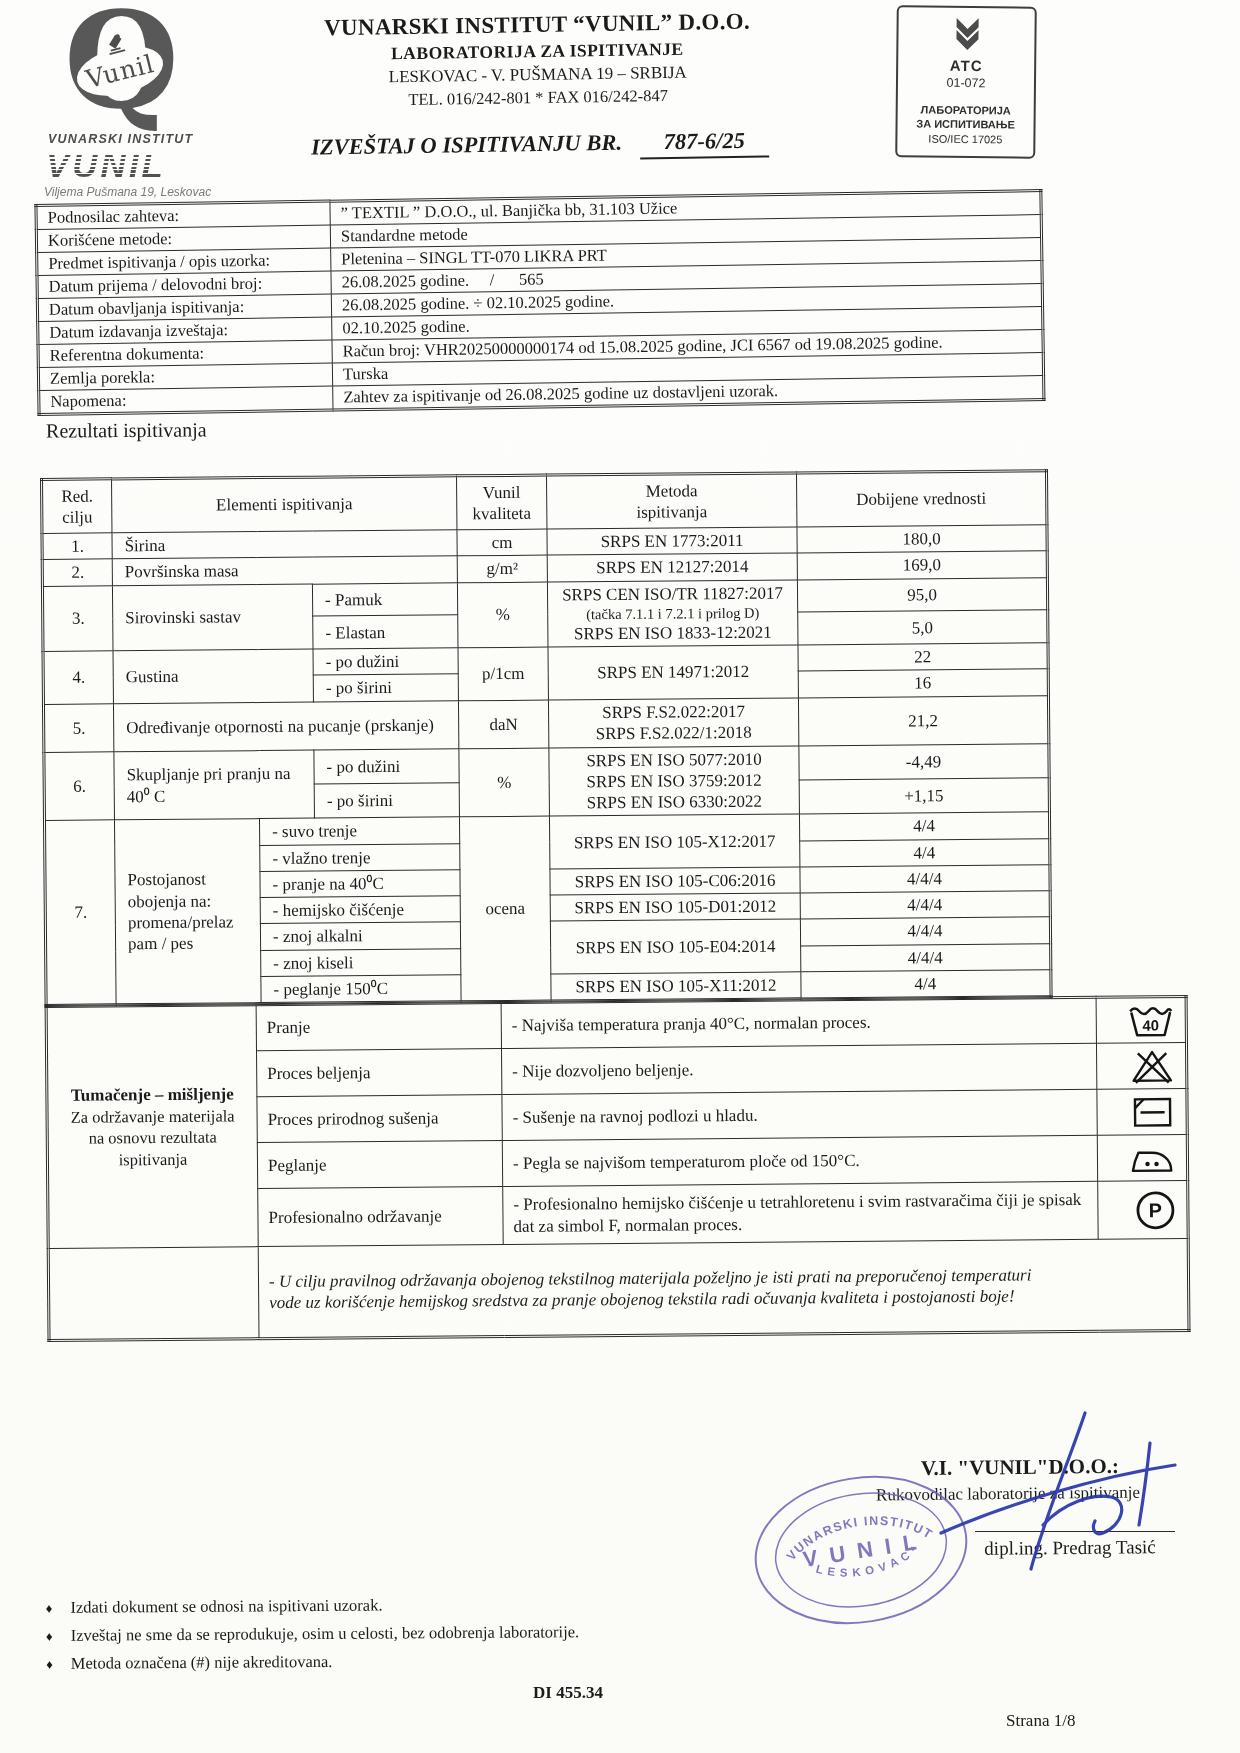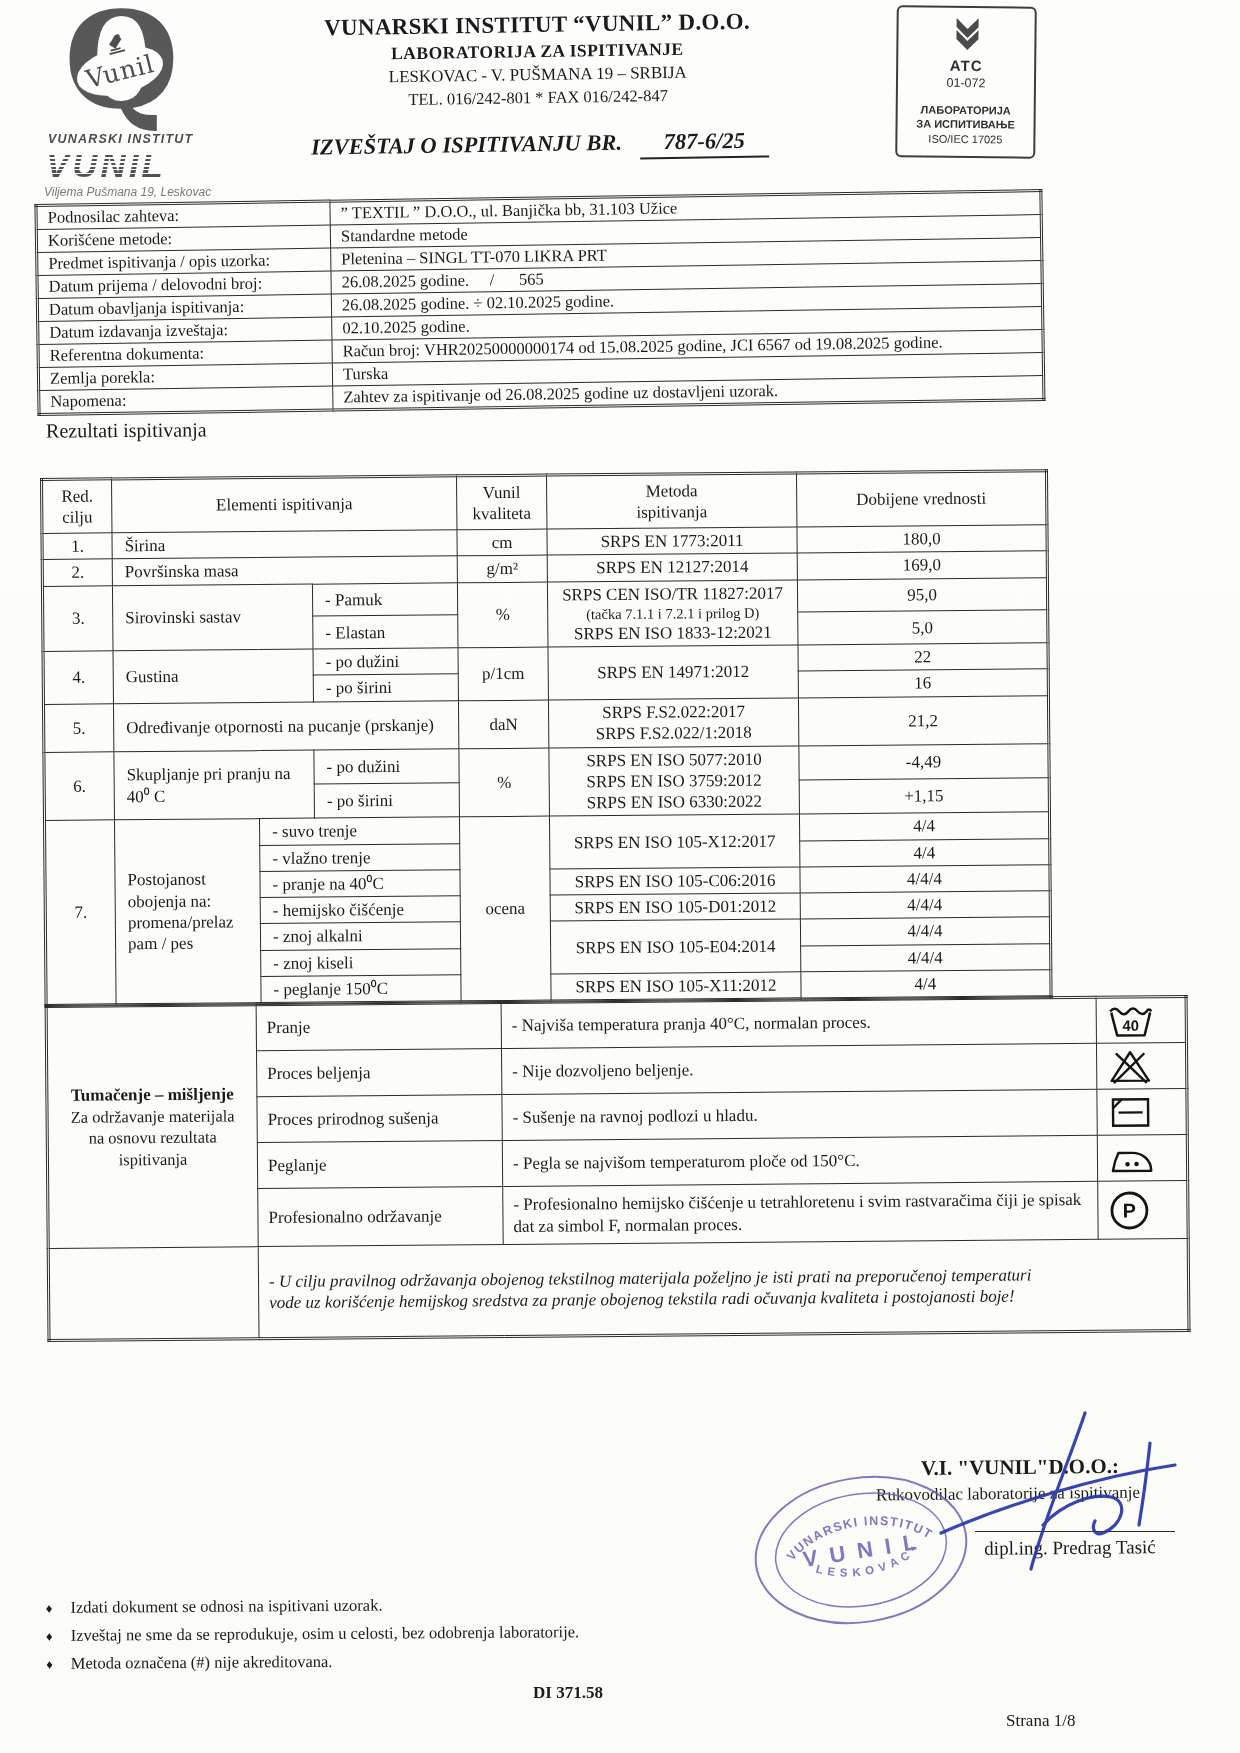--- a/index.html
+++ b/index.html
@@ -56,21 +56,21 @@
   .rtable { border-collapse:collapse; border:3px double #2b2b2b; }
   .rtable td { border:1.6px solid #2b2b2b; font-size:17px; text-align:center; padding:2px 6px; line-height:1.25; }
   .lft { text-align:left !important; padding-left:12px !important; }
   .small { font-size:14.5px; }
   .mline { display:block; line-height:1.25; }
   .ctable { border-collapse:collapse; border:3px double #2b2b2b; margin-top:-2px; }
   .ctable td { border:1.6px solid #2b2b2b; font-size:17px; padding:2px 10px; line-height:1.3; }
   .tum-cell { text-align:center; vertical-align:middle; }
   .tum-b { font-weight:bold; font-size:17px; display:block; }
   .tum-n { font-size:16.5px; display:block; }
-  .sym-cell { text-align:left; padding:2px; }
+  .sym-cell { text-align:right; padding:2px; }
   .note-cell { font-style:italic; font-size:16.6px; padding:12px 18px 10px; line-height:1.75; }
   .care-sym { display:inline-block; vertical-align:middle; }
 
   
   .sig-company { position:absolute; left:860px; top:1455px; width:320px; text-align:center;
                  font-size:21px; font-weight:bold; transform:rotate(-0.6deg); }
   .sig-role { position:absolute; left:828px; top:1484px; width:360px; text-align:center; font-size:17px; transform:rotate(-0.6deg); }
   .sig-line { position:absolute; left:975px; top:1531px; width:200px; border-top:1.6px solid #2b2b2b; }
   .sig-name { position:absolute; left:940px; top:1537px; width:260px; text-align:center; font-size:19px; transform:rotate(-0.5deg); }
   .stamp { position:absolute; left:748px; top:1472px; width:226px; height:156px; transform:rotate(-9deg); opacity:.85; }
@@ -444,16 +444,16 @@
     </div>
     <div class="fb-row">
       <span class="fb-diamond">♦</span>
       <span>Izveštaj ne sme da se reprodukuje, osim u celosti, bez odobrenja laboratorije.</span>
     </div>
     <div class="fb-row">
       <span class="fb-diamond">♦</span>
       <span>Metoda označena (#) nije akreditovana.</span>
     </div>
   </div>
-  <div class="doc-code">DI 371.58</div>
+  <div class="doc-code">DI 455.34</div>
   <div class="page-no">Strana 1/8</div>
 
 </div>
 
 </body></html>

